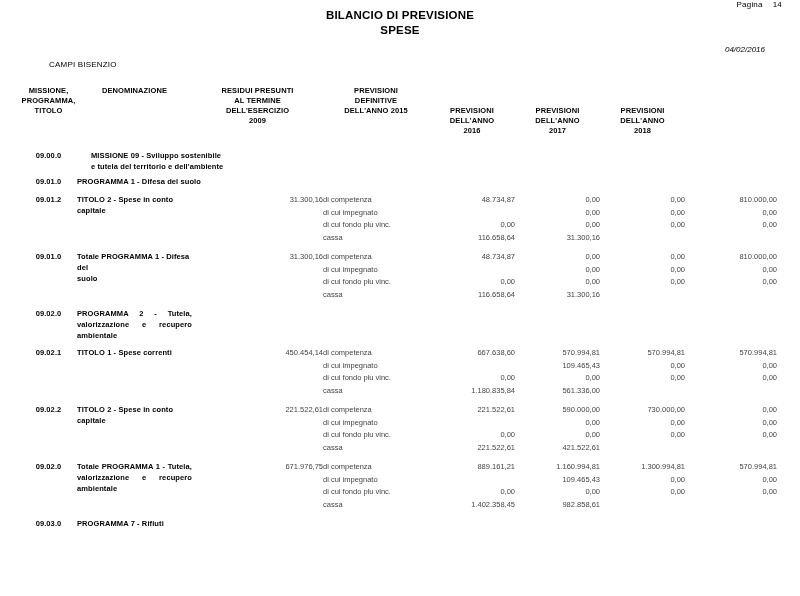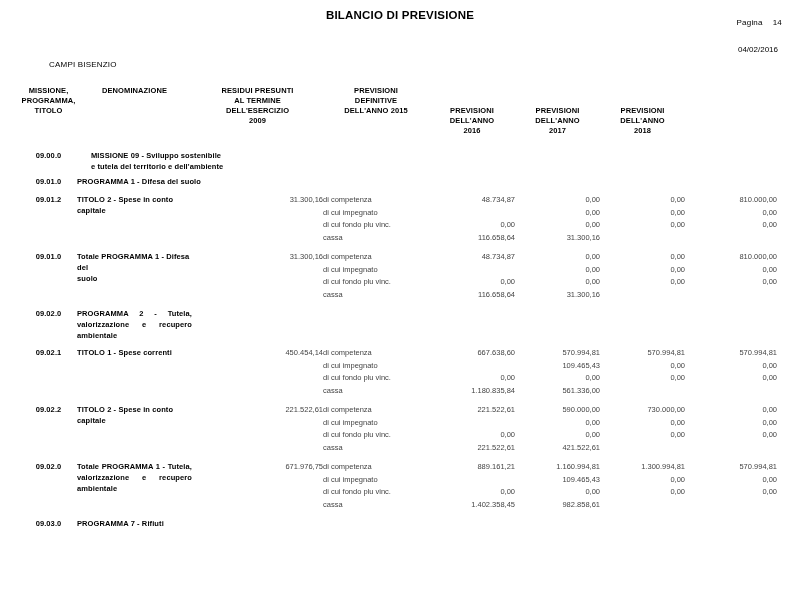--- a/index.html
+++ b/index.html
@@ -44,30 +44,31 @@
   }
   .title-sub {
     font-size: 11.5px;
     font-weight: bold;
     letter-spacing: 0.2px;
     line-height: 15px;
   }
   .page-num {
     position: absolute;
     right: 18px;
-    top: 18px;
+    top: 0;
     font-size: 8px;
     letter-spacing: 0.2px;
   }
   .page-num .pg-label { margin-right: 10px; }
   .doc-date {
     position: absolute;
-    right: 22px;
+    right: 35px;
     top: 45px;
     font-size: 8px;
+    font-style: italic;
   }
   .entity-name {
     position: absolute;
     left: 8px;
     top: 60px;
     font-size: 8px;
     letter-spacing: 0.2px;
     margin-left: 41px;
   }
 
@@ -156,20 +157,21 @@
   .c-amt.lastcol { padding-right: 3px; }
 </style>
 </head>
 <body>
 
 <div class="page">
 
   <div class="doc-header">
     <div class="title-block">
       <div class="title-main">BILANCIO DI PREVISIONE</div>
+      <div class="title-sub">SPESE</div>
     </div>
     <div class="page-num">
       <span class="pg-label">Pagina</span><span>14</span>
     </div>
     <div class="doc-date">04/02/2016</div>
     <div class="entity-name">CAMPI BISENZIO</div>
   </div>
 
   <div class="tbl-wrap">
     <table class="bilancio">

